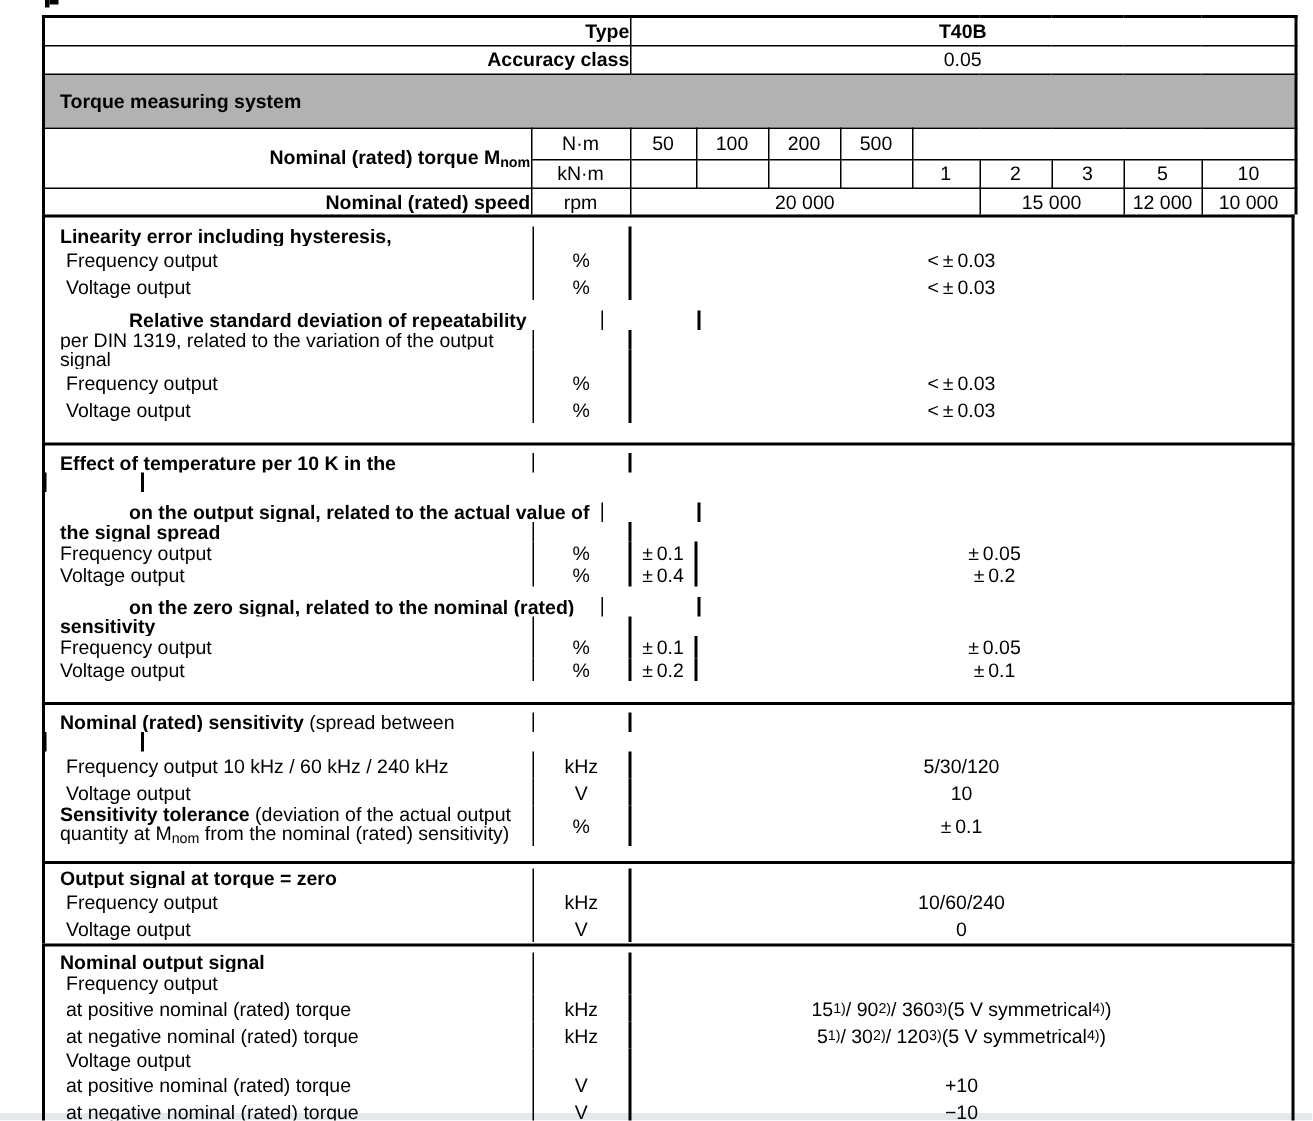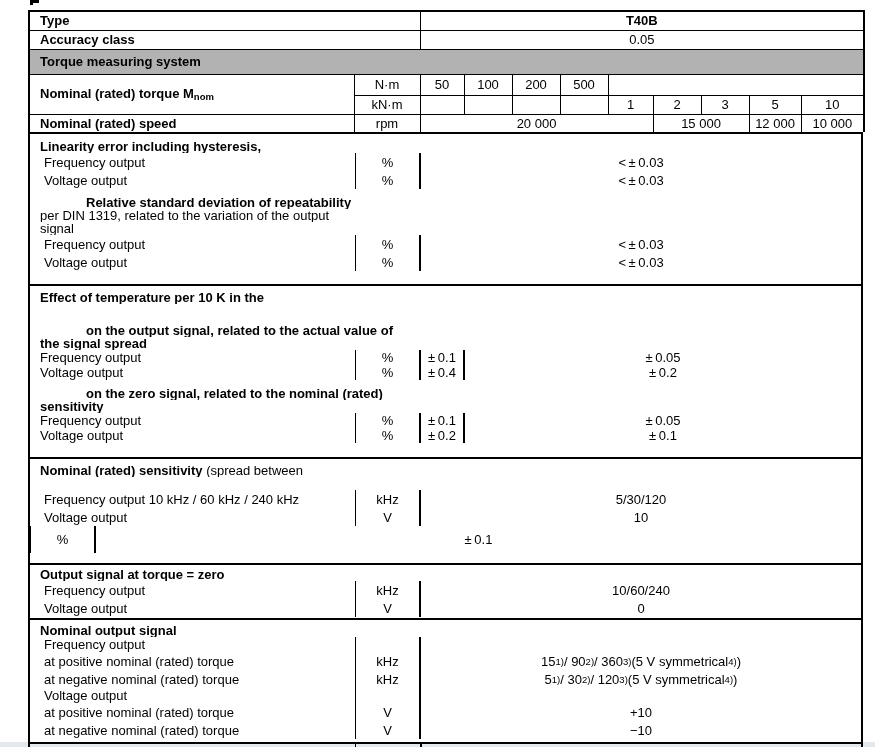--- a/index.html
+++ b/index.html
@@ -14,35 +14,35 @@
   #artifact{position:absolute;left:30px;top:0;width:11px;height:5px;}
   #artifact .a1{position:absolute;left:0;top:0;width:3px;height:5px;background:#000;}
   #artifact .a2{position:absolute;left:3px;top:0;width:6px;height:3px;background:#000;}
   #doc{position:absolute;left:28px;top:10px;width:835px;}
 
   
   table{border-collapse:collapse;table-layout:fixed;width:835px;
         border:2px solid #000;border-bottom:none;}
   td{border:1px solid #000;padding:0;vertical-align:middle;text-align:center;
      overflow:hidden;white-space:nowrap;}
-  td.lbl{text-align:left;padding-left:10px;}
+  td.lbl{text-align:right;}
   td.bar{background:#b2b2b2;text-align:left;padding-left:10px;}
   td.nobb{border-bottom:none;margin-left:34px;}
 
   
   .section{border:2px solid #000;border-bottom:none;box-sizing:border-box;overflow:hidden;}
   .section.last{border-bottom:2px solid #000;}
   .sec-linearity{height:152px;padding-top:6px;}
   .sec-temperature{height:173px;padding-top:5px;}
   .sec-sensitivity{height:106px;padding-top:5px;}
   .sec-output-zero{height:55px;padding-top:3px;}
   .sec-nominal-output{height:126px;padding-top:4px;}
 
   .srow{display:flex;align-items:stretch;}
-  .srow.h,.srow.h2{height:13px;line-height:13px;flex-direction:column;}
+  .srow.h,.srow.h2{height:13px;line-height:13px;}
   .srow.h2{margin-top:7px;margin-left:46px;}
   .srow.d{height:18px;}
   .srow.hd{height:15px;line-height:15px;}
   .srow.d2{height:27px;}
   .c-label{width:325px;box-sizing:border-box;padding-left:10px;overflow:hidden;white-space:nowrap;}
   .srow.d .c-label{display:flex;align-items:center;padding-left:14px;}
   .srow.hd .c-label{padding-left:14px;}
   .srow.d2 .c-label{display:flex;flex-direction:column;justify-content:center;}
   .lline{line-height:13px;white-space:nowrap;}
   .c-unit{width:66px;box-sizing:border-box;flex:none;
@@ -89,21 +89,21 @@
     </colgroup>
     <tbody>
         <tr style="height:19px">
       <td colspan="2" class="lbl b">Type</td>
       <td colspan="9" class="b">T40B</td>
     </tr>
     <tr style="height:19px">
       <td colspan="2" class="lbl b">Accuracy class</td>
       <td colspan="9">0.05</td>
     </tr>
-    <tr style="height:25px">
+    <tr style="height:36px">
       <td colspan="11" class="bar b">Torque measuring system</td>
     </tr>
     <tr style="height:21px">
       <td rowspan="2" class="lbl b"><span>Nominal (rated) torque M</span><span class="subsc">nom</span></td>
       <td>N·m</td>
       <td>50</td>
       <td>100</td>
       <td>200</td>
       <td>500</td>
       <td colspan="5"></td>
@@ -251,20 +251,24 @@
           <div class="c-label">Frequency output 10 kHz / 60 kHz / 240 kHz</div>
           <div class="c-unit">kHz</div>
           <div class="c-value">5/30/120</div>
         </div>
         <div class="srow d">
           <div class="c-label">Voltage output</div>
           <div class="c-unit">V</div>
           <div class="c-value">10</div>
         </div>
         <div class="srow d2">
+          <div class="c-label">
+            <div class="lline"><span class="b">Sensitivity tolerance</span><span> (deviation of the actual output</span></div>
+            <div class="lline"><span>quantity at M</span><span class="subsc">nom</span><span> from the nominal (rated) sensitivity)</span></div>
+          </div>
           <div class="c-unit">%</div>
           <div class="c-value">± 0.1</div>
         </div>
       </div>
       <div class="section sec-output-zero">
         <div class="srow h">
           <div class="c-label"><span class="b">Output signal at torque = zero</span></div>
           <div class="c-unit"></div>
           <div class="c-value"></div>
         </div>

